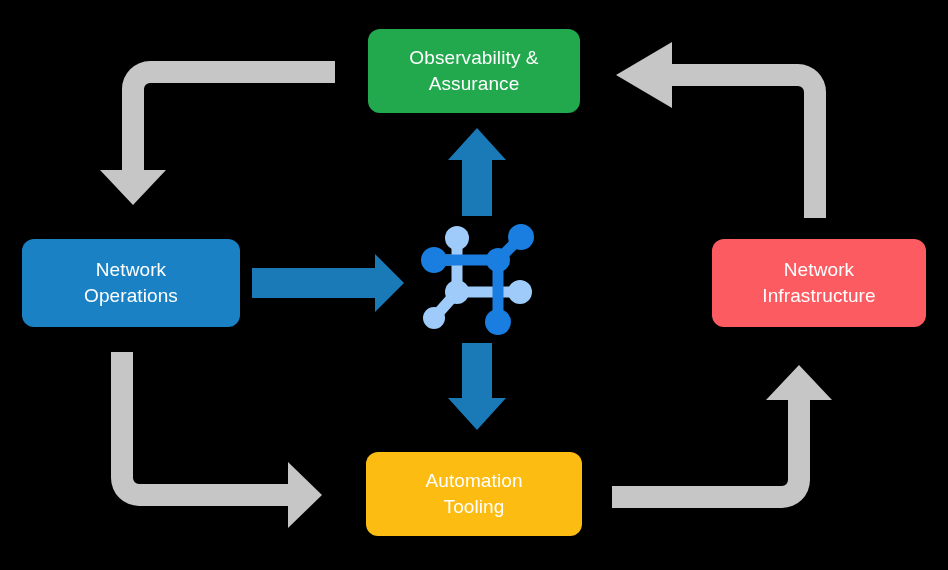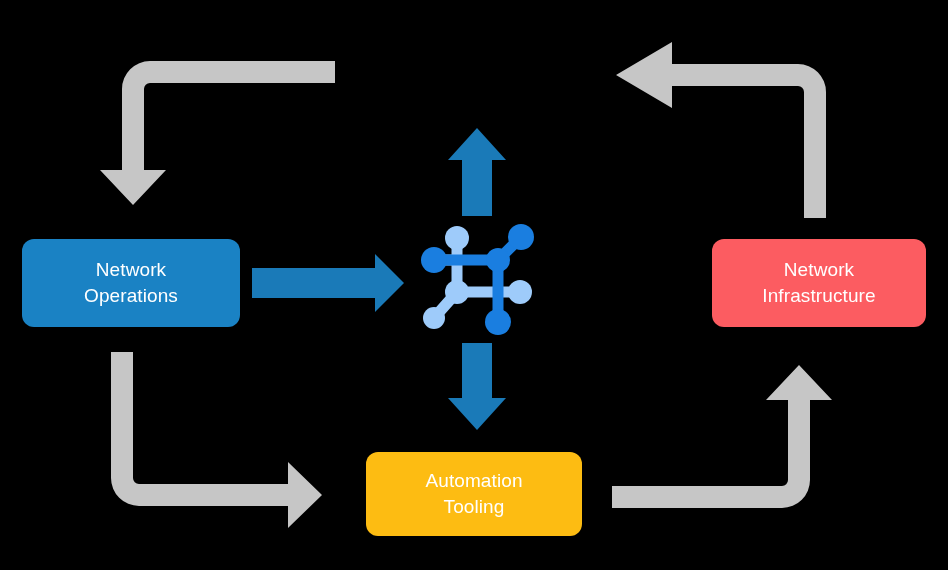--- a/index.html
+++ b/index.html
@@ -117,20 +117,22 @@
                L 799 365
                L 766 400
                L 788 400
                L 788 480
                A 6 6 0 0 1 782 486
                L 612 486
                Z" fill="#c6c6c6"></path>
     </g>
   </svg>
 
+  <div class="node-box" id="box-observability">Observability &amp;
+Assurance</div>
 
   <div class="node-box" id="box-network-operations">Network
 Operations</div>
 
   <div class="node-box" id="box-network-infrastructure">Network
 Infrastructure</div>
 
   <div class="node-box" id="box-automation-tooling">Automation
 Tooling</div>
 

